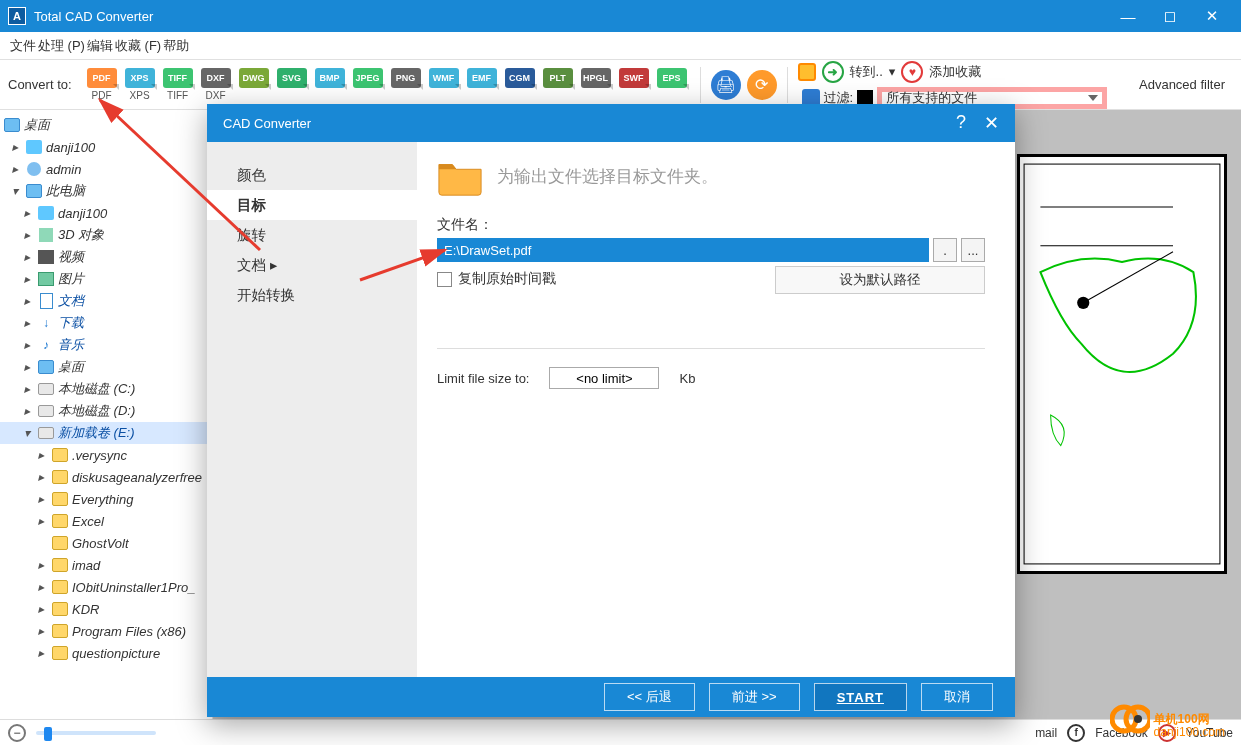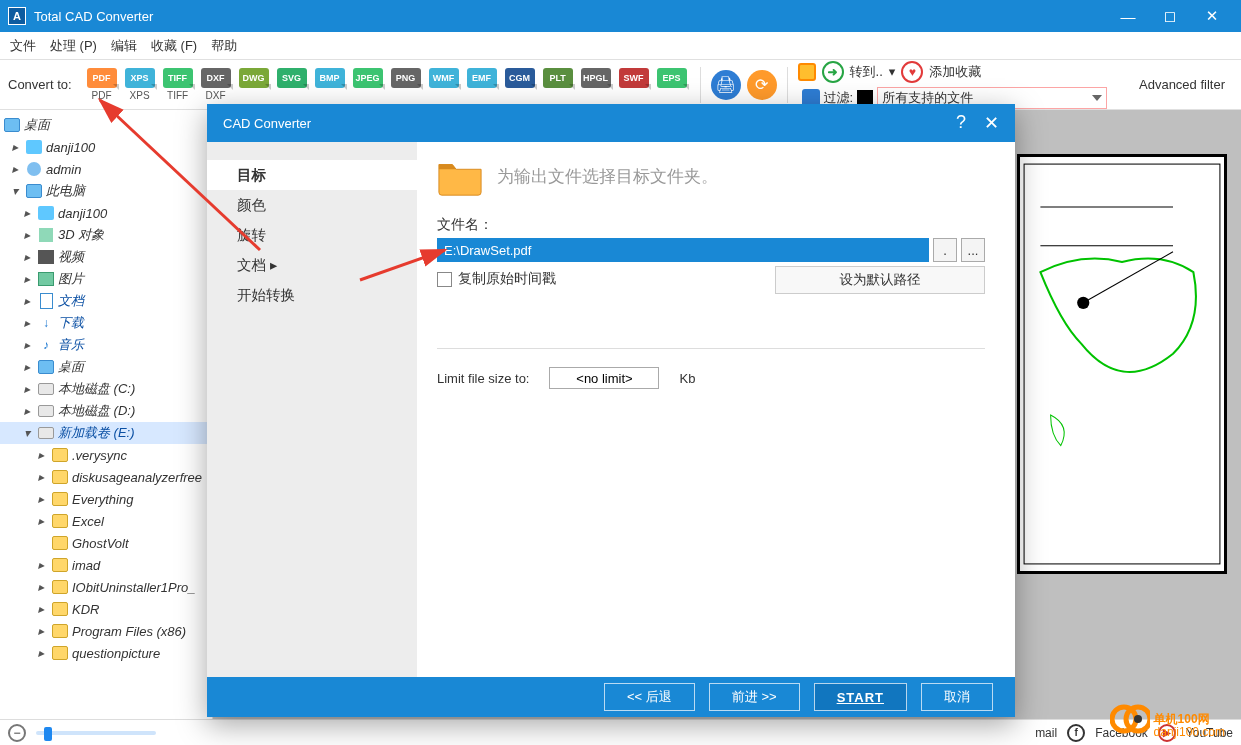--- a/index.html
+++ b/index.html
@@ -5,37 +5,37 @@
 * { margin:0; padding:0; box-sizing:border-box; font-family:"Microsoft YaHei","Segoe UI",Arial,sans-serif; }
 body { width:1241px; height:745px; background:#fff; overflow:hidden; position:relative; font-size:13px; color:#333; }
 
 
 .titlebar { height:32px; background:#1988d5; display:flex; align-items:center; padding:0 8px; color:#fff; }
 .titlebar .icon { width:18px; height:18px; background:#0d5ca0; border:1px solid #fff; display:flex; align-items:center; justify-content:center; font-size:11px; font-weight:bold; margin-right:8px;}
 .winctrl { margin-left:auto; display:flex; }
 .winctrl div { width:42px; height:28px; display:flex; align-items:center; justify-content:center; font-size:15px; }
 
 
-.menubar { height:28px; background:#fff; display:flex; align-items:center; padding:0 10px; gap:14px; border-bottom:1px solid #e0e0e0;}
+.menubar { height:28px; background:#fff; display:flex; align-items:center; padding:0 10px; gap:2px; border-bottom:1px solid #e0e0e0;}
 .menubar span { font-size:13px; }
 
 
 .toolbar { height:50px; background:#fff; display:flex; align-items:center; padding:0 8px; gap:6px; border-bottom:1px solid #e0e0e0; position:relative;}
 .convert-label { font-size:13px; margin-right:6px; white-space:nowrap;}
 .fmt-col { display:flex; flex-direction:column; align-items:center; width:36px; gap:2px;}
 .fmt-badge { width:30px; height:20px; border-radius:3px; font-size:9px; font-weight:bold; color:#fff; display:flex; align-items:center; justify-content:center; position:relative;}
 .fmt-badge::after { content:""; position:absolute; right:-2px; bottom:-2px; width:0;height:0;border-left:6px solid transparent;border-top:6px solid rgba(0,0,0,.2);}
 .fmt-label { font-size:10px; color:#555;}
 .circle-btn { width:30px; height:30px; border-radius:50%; display:flex; align-items:center; justify-content:center; font-size:16px; color:#fff; }
 .tool-sep { width:1px; height:36px; background:#ddd; margin:0 4px;}
 .goto-row { display:flex; align-items:center; gap:6px; font-size:13px;}
 .mini-icon { width:22px; height:22px; border-radius:50%; border:2px solid; display:flex; align-items:center; justify-content:center; font-size:12px; font-weight:bold;}
 .filter-row { display:flex; align-items:center; gap:4px; font-size:13px; margin-left:4px;}
 .filter-sq { width:16px; height:16px; background:#000;}
-.filter-dd { width:230px; height:22px; border:1px solid #fca5a5; display:flex; align-items:center; padding:0 4px; justify-content:space-between;}
+.filter-dd { width:230px; height:22px; border:5px solid #fca5a5; display:flex; align-items:center; padding:0 4px; justify-content:space-between;}
 .advfilter { margin-left:auto; font-size:13px; padding-right:8px;}
 .dd-arrow { border-left:5px solid transparent; border-right:5px solid transparent; border-top:6px solid #666; }
 
 
 .viewrow { position:absolute; right:0; top:110px; display:flex; gap:16px; padding:0 20px; }
 .view-btn { display:flex; flex-direction:column; align-items:center; gap:4px; font-size:12px;}
 .view-icon { width:28px; height:28px; border:2px solid #5594dd; border-radius:3px;}
 
 
 .main { height:calc(745px - 32px - 28px - 50px - 26px); display:flex; }
@@ -426,22 +426,22 @@
   <div class="dlg-title">
     <span>CAD Converter</span>
     <div class="r">
       <span>?</span>
       <span>✕</span>
     </div>
   </div>
   <div class="dlg-body">
     <div class="dlg-nav">
       <div id="dlg-nav-body">
+          <div class="dlg-nav-item">颜色</div>
           <div class="dlg-nav-item active">目标</div>
-          <div class="dlg-nav-item">颜色</div>
           <div class="dlg-nav-item">旋转</div>
           <div class="dlg-nav-item">文档 ▸</div>
           <div class="dlg-nav-item">开始转换</div>
         </div>
     </div>
     <div class="dlg-content">
       <div class="dlg-head">
         <div class="folder-ico">
           <svg viewBox="0 0 48 40">
               <path d="M2 8 h14 l4 5 h26 v24 a3 3 0 0 1 -3 3 h-38 a3 3 0 0 1 -3 -3 z" fill="#ffb846" stroke="#d88a1e" stroke-width="1"></path>

